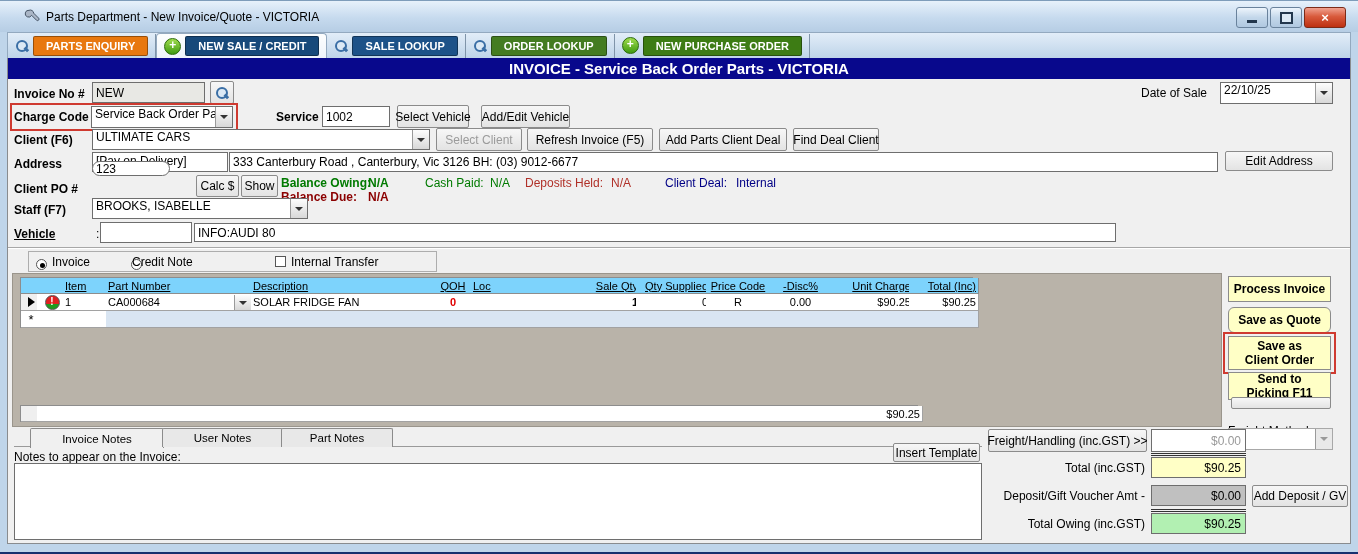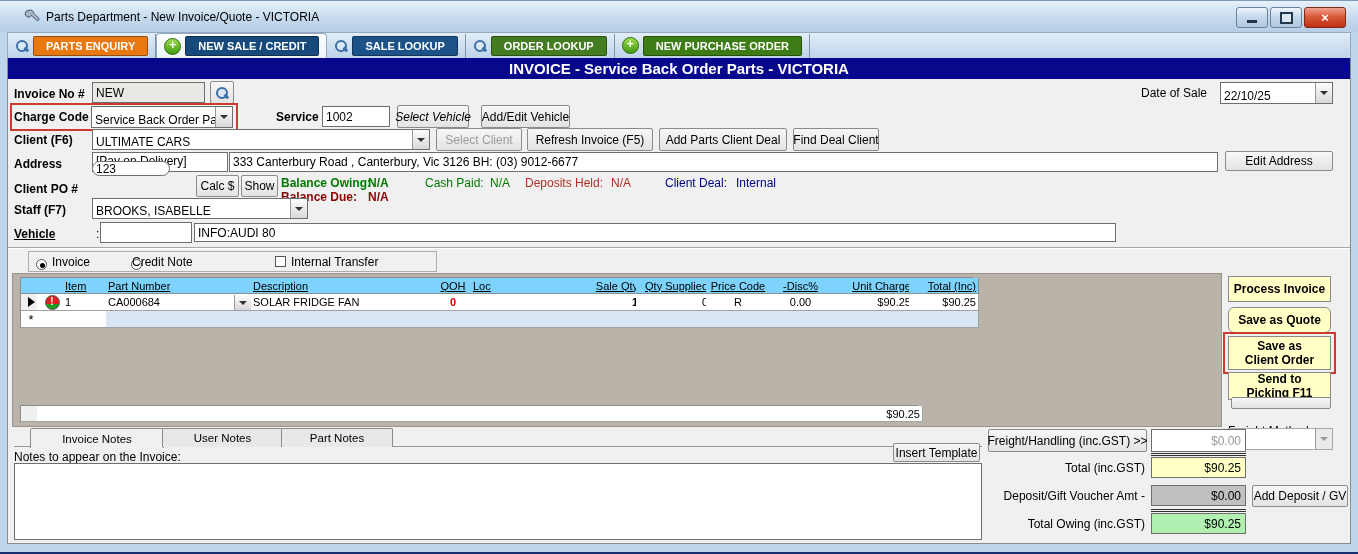--- a/index.html
+++ b/index.html
@@ -26,21 +26,21 @@
   .mag::after{content:"";position:absolute;left:9px;top:9px;width:5px;height:2.5px;background:#3a6ea5;transform:rotate(45deg);}
   .plus{width:15px;height:15px;border-radius:50%;background:linear-gradient(#9fdc4e,#3f9a10);border:1px solid #2a6a0a;
         color:#fff;font-weight:bold;font-size:12px;line-height:13px;text-align:center;display:inline-block;}
   
   .content{left:7px;top:57px;width:1344px;height:486px;background:#f0f0f0;border:1px solid #898c8f;}
   .banner{left:8px;top:57px;width:1342px;height:21px;background:#08088c;color:#fff;font-weight:bold;font-size:15px;
           display:flex;align-items:center;justify-content:center;}
   .lbl{font-size:12px;font-weight:bold;color:#000;white-space:nowrap;}
   .txt{font-size:12px;color:#000;white-space:nowrap;}
   .inp{border:1px solid #6e6e6e;background:#fff;font-size:12px;font-family:"Liberation Sans",sans-serif;padding:1px 3px;}
-  .combo{background:#fff;border:1px solid #6e6e6e;font-size:12px;display:flex;align-items:flex-end;padding-left:3px;overflow:hidden;}
+  .combo{background:#fff;border:1px solid #6e6e6e;font-size:12px;display:flex;align-items:flex-start;padding-left:3px;overflow:hidden;}
   .combo .cval{flex:1;white-space:nowrap;overflow:hidden;}
   .dd{width:16px;align-self:stretch;background:linear-gradient(#fdfdfd,#d8d8d8);border-left:1px solid #9a9a9a;
       display:flex;align-items:center;justify-content:center;flex:0 0 16px;}
   .tri{width:0;height:0;border-left:4px solid transparent;border-right:4px solid transparent;border-top:4px solid #333;}
   .btn{background:linear-gradient(#f7f7f7,#e3e3e3);border:1px solid #8b8b8b;border-radius:2px;font-size:12px;
        display:flex;align-items:center;justify-content:center;color:#000;white-space:nowrap;}
   .btn.disabled{color:#9b9b9b;}
   .btn-yellow{background:#ffffc6;border:1px solid #8b8b8b;font-weight:bold;font-size:12px;display:flex;align-items:center;
               justify-content:center;text-align:center;line-height:14px;}
   .redbox{border:2px solid #cf3a30;}
@@ -145,21 +145,21 @@
   <div class="abs redbox" style="left:10px;top:102px;width:228px;height:28px;"></div>
   <div class="abs lbl" style="left:14px;top:109px;">Charge Code</div>
   <div class="abs combo" style="left:91px;top:105px;width:142px;height:22px;">
     <span class="cval">Service Back Order Parts</span>
     <span class="dd">
         <span class="tri"></span>
       </span>
   </div>
   <div class="abs lbl" style="left:276px;top:109px;">Service</div>
   <input class="abs inp" style="left: 322px; top: 105px; width: 68px; height: 21px;" value="1002">
-  <div class="abs btn" style="left:397px;top:104px;width:72px;height:23px;font-style:italic;">Select Vehicle</div>
+  <div class="abs btn" style="left:397px;top:104px;width:72px;height:23px;">Select Vehicle</div>
   <div class="abs btn" style="left:481px;top:104px;width:89px;height:23px;">Add/Edit Vehicle</div>
 
   
   <div class="abs lbl" style="left:14px;top:132px;">Client (F6)</div>
   <div class="abs combo" style="left:92px;top:128px;width:338px;height:21px;">
     <span class="cval">ULTIMATE CARS</span>
     <span class="dd">
         <span class="tri"></span>
       </span>
   </div>

